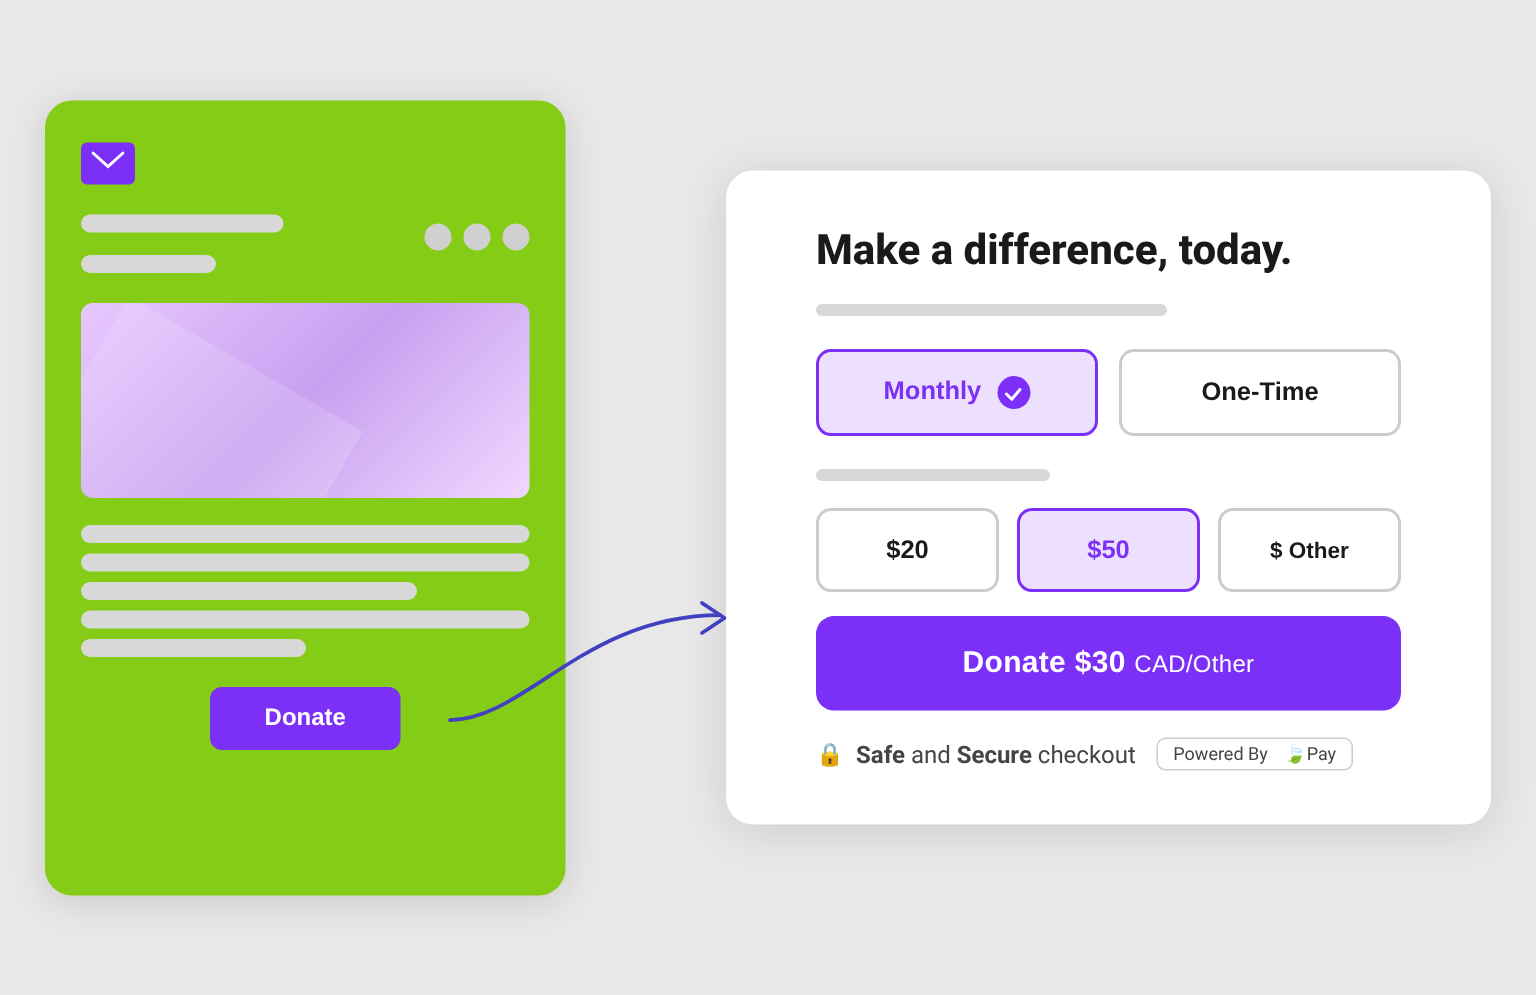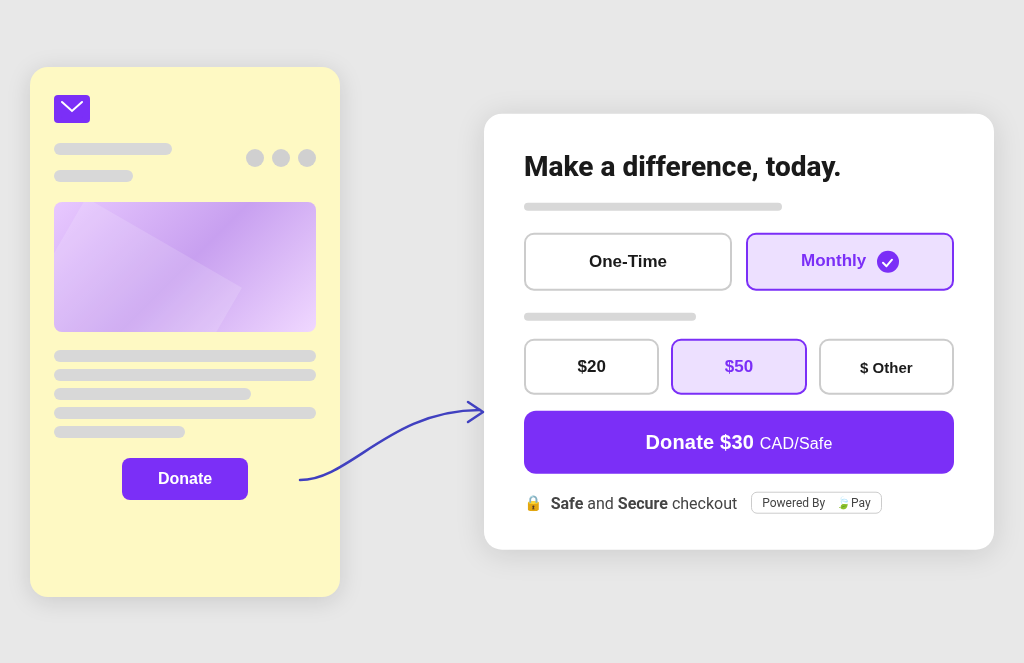--- a/index.html
+++ b/index.html
@@ -24,23 +24,23 @@
       align-items: center;
       justify-content: center;
     }
 
     
     .left-card {
       position: absolute;
       left: 30px;
       top: 50%;
       transform: translateY(-50%);
-      width: 310px;
+      width: 347px;
       height: 530px;
-      background: #fef9c3;
+      background: #84cc16;
       border-radius: 18px;
       padding: 28px 24px;
       box-shadow: 0 4px 24px rgba(0,0,0,0.13);
       z-index: 1;
     }
 
     .left-card .envelope-icon {
       width: 36px;
       height: 28px;
       background: #7b2ff7;
@@ -134,21 +134,21 @@
 
     
     .right-card {
       position: absolute;
       right: 30px;
       top: 50%;
       transform: translateY(-50%);
       width: 510px;
       background: #fff;
       border-radius: 18px;
-      padding: 36px 40px 28px;
+      padding: 36px 60px 28px;
       box-shadow: 0 4px 30px rgba(0,0,0,0.12);
       z-index: 2;
     }
 
     .right-card h1 {
       font-size: 28px;
       font-weight: 800;
       color: #1a1a1a;
       margin-bottom: 20px;
       line-height: 1.2;
@@ -336,44 +336,44 @@
     </svg>
   </div>
 
   <div class="right-card">
     <h1>Make a difference, today.</h1>
 
     <div class="top-bar"></div>
 
     
     <div class="frequency-row">
-      <button class="freq-btn">One-Time</button>
       <button class="freq-btn active">
         <span>Monthly</span>
         <span class="check-badge">
           <svg viewBox="0 0 13 13" fill="none" xmlns="http://www.w3.org/2000/svg">
             <path d="M2 7L5.5 10.5L11 4" stroke="white" stroke-width="2" stroke-linecap="round" stroke-linejoin="round"></path>
           </svg>
         </span>
       </button>
+      <button class="freq-btn">One-Time</button>
     </div>
 
     <div class="amount-bar"></div>
 
     
     <div class="amount-row">
       <button class="amount-btn">$20</button>
       <button class="amount-btn active">$50</button>
       <button class="amount-btn other-btn">$ Other</button>
     </div>
 
     
     <button class="donate-main-btn">
       <strong>Donate $30</strong>
-      <span class="light"> <span>CAD/Safe</span></span>
+      <span class="light"> <span>CAD/Other</span></span>
     </button>
 
     
     <div class="secure-row">
       <span class="lock-icon">🔒</span>
       <span class="secure-text">
         <strong>Safe</strong><span> and </span><strong>Secure</strong><span> checkout</span>
       </span>
       <span class="powered-badge">
         <span>Powered By</span>&nbsp;<span>🍃Pay</span>

